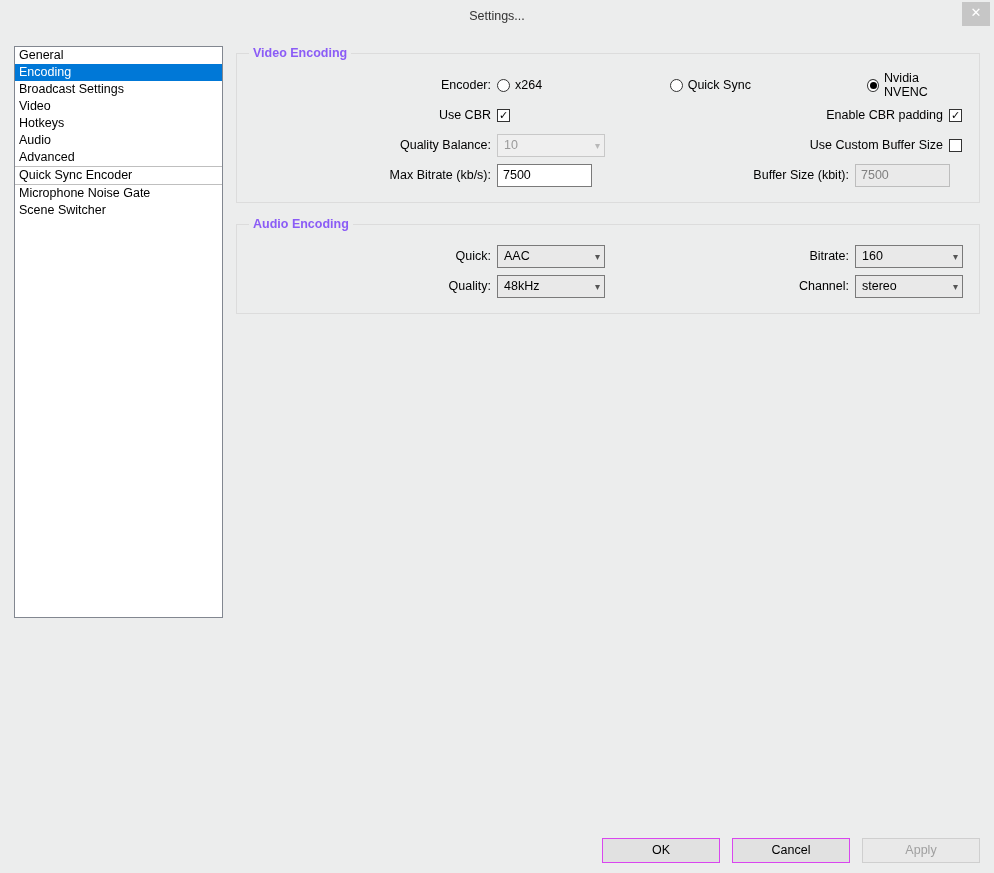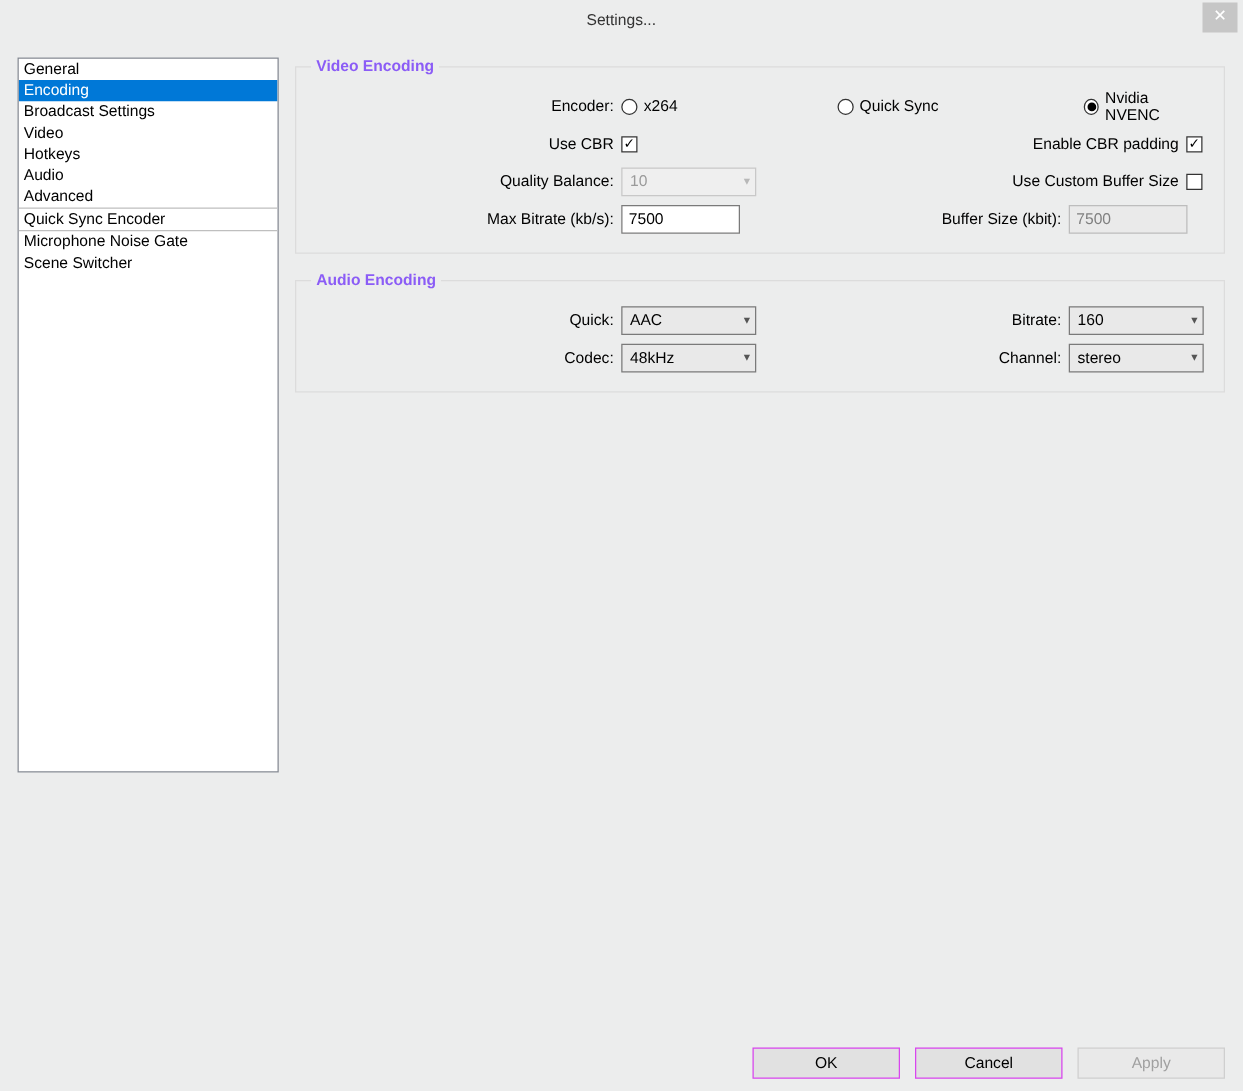--- a/index.html
+++ b/index.html
@@ -341,21 +341,21 @@
         <div class="lbl-right">Bitrate:</div>
         <div class="ctrl-right">
           <div class="select">
             <span>160</span>
             <span class="arrow">▾</span>
           </div>
         </div>
       </div>
 
       <div class="row">
-        <div class="lbl-left">Codec:</div>
+        <div class="lbl-left">Quality:</div>
         <div class="ctrl-left">
           <div class="select">
             <span>48kHz</span>
             <span class="arrow">▾</span>
           </div>
         </div>
         <div class="lbl-right">Channel:</div>
         <div class="ctrl-right">
           <div class="select">
             <span>stereo</span>

